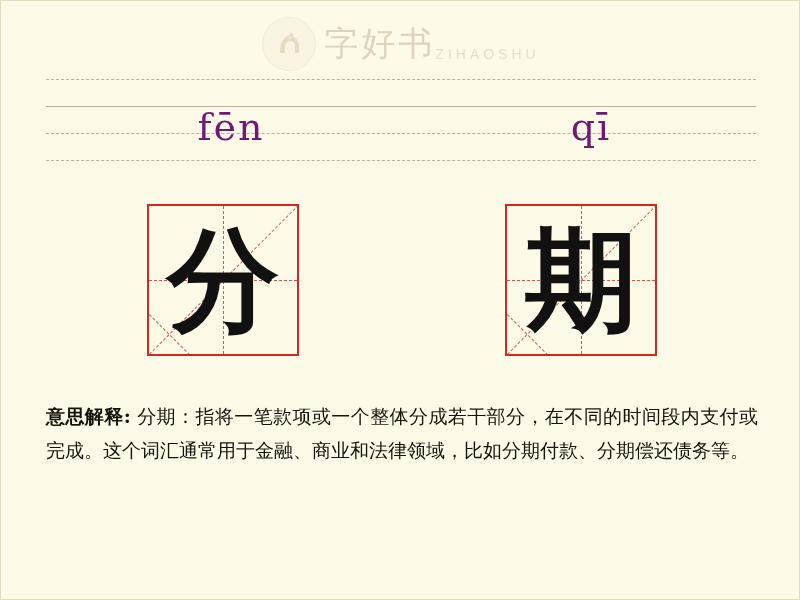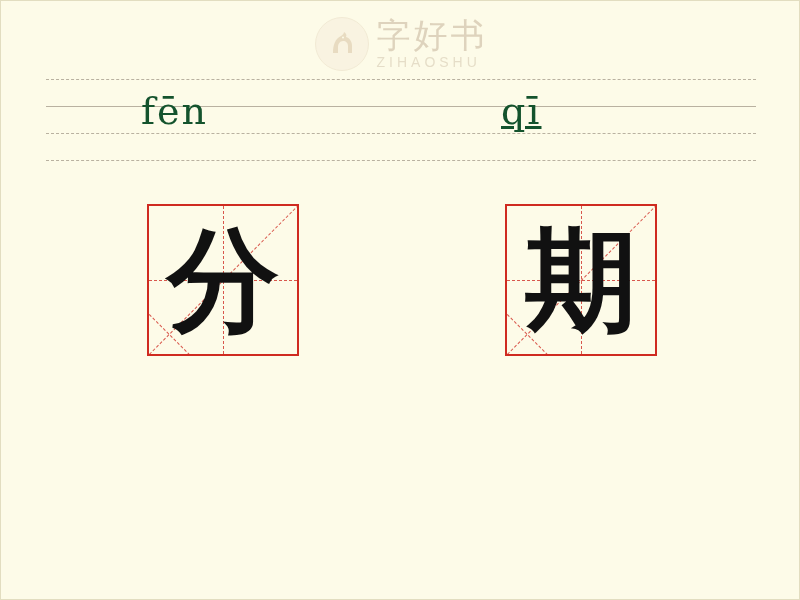--- a/index.html
+++ b/index.html
@@ -45,22 +45,22 @@
     border: 1px solid #e8dcc4;
     display: flex;
     align-items: center;
     justify-content: center;
     color: #caa98a;
     font-size: 26px;
     line-height: 1;
   }
   .logo-text {
     display: flex;
-    flex-direction: column;
-    align-items: flex-start;
+    flex-direction: row;
+    align-items: flex-end;
     justify-content: center;
   }
   .logo-cn {
     font-size: 34px;
     color: #c6b49a;
     letter-spacing: 3px;
     font-family: "DejaVu Serif", serif;
     line-height: 1.05;
   }
   .logo-en {
@@ -88,32 +88,32 @@
   .staff-line.solid {
     border-top: 1px solid #b9b1a0;
   }
   .staff-line.l1 { top: 0px; }
   .staff-line.l2 { top: 27px; }
   .staff-line.l3 { top: 54px; }
   .staff-line.l4 { top: 81px; }
 
   .pinyin {
     position: absolute;
-    top: 0;
+    top: 16px;
     height: 70px;
     width: 180px;
-    text-align: left;
+    text-align: center;
     font-size: 38px;
-    color: #14532d;
+    color: #701a75;
     font-family: "DejaVu Serif", serif;
     letter-spacing: 2px;
     line-height: 64px;
   }
   .pinyin.p1 { left: 95px; }
-  .pinyin.p2 { left: 455px; text-decoration: underline; }
+  .pinyin.p2 { left: 455px; }
 
   
   .grid {
     position: absolute;
     width: 152px;
     height: 152px;
     border: 2px solid #cf2a20;
     box-sizing: border-box;
     background: transparent;
   }
@@ -221,14 +221,18 @@
   <div class="grid g2">
     <div class="guide">
       <div class="h"></div>
       <div class="v"></div>
       <div class="d d1"></div>
       <div class="d d2"></div>
     </div>
     <div class="hanzi">期</div>
   </div>
 
+  <div class="explain">
+    <span class="label">意思解释:</span>
+    <span>分期：指将一笔款项或一个整体分成若干部分，在不同的时间段内支付或完成。这个词汇通常用于金融、商业和法律领域，比如分期付款、分期偿还债务等。</span>
+  </div>
 
 </div>
 
 </body></html>

